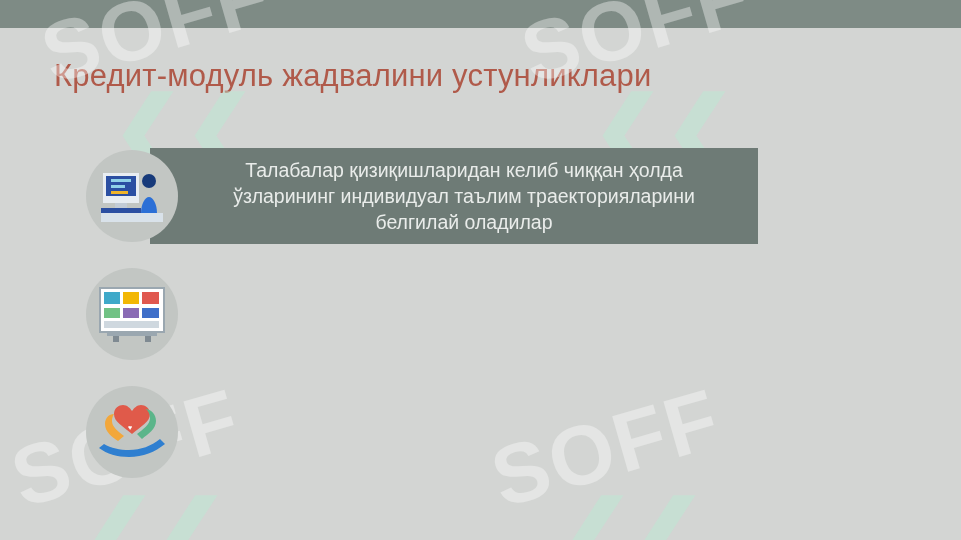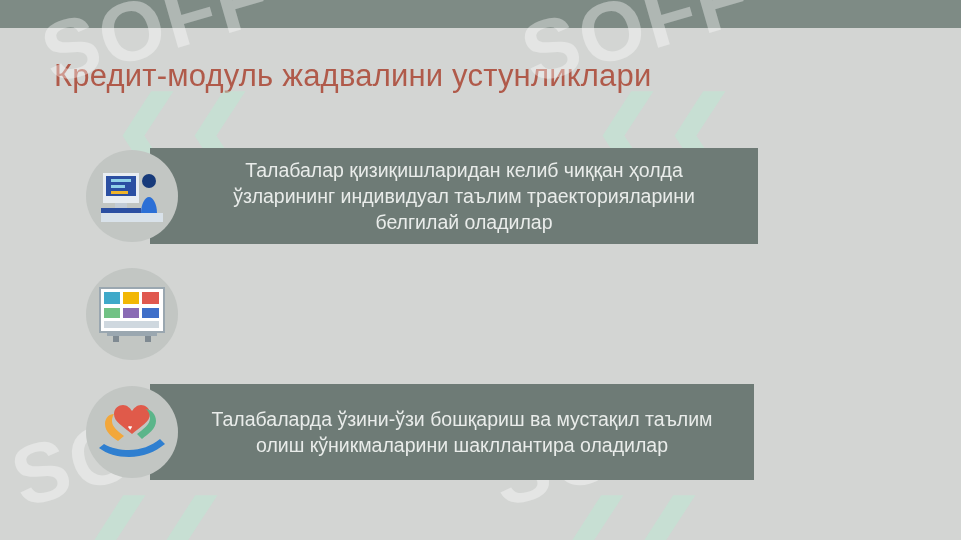--- a/index.html
+++ b/index.html
@@ -173,23 +173,20 @@
           <rect x="43" y="22" width="17" height="10" fill="#3f6fc9"></rect>
           <rect x="5" y="35" width="55" height="7" fill="#cfd8df"></rect>
           <rect x="8" y="46" width="50" height="4" fill="#9aa7b0"></rect>
           <rect x="14" y="50" width="6" height="6" fill="#7f8a92"></rect>
           <rect x="46" y="50" width="6" height="6" fill="#7f8a92"></rect>
         </svg>
       </div>
     </div>
 
     <div class="item i3">
-      <div class="item-bar">
-        <div class="item-text">Талабаларда ўзини-ўзи бошқариш ва мустақил таълим олиш кўникмаларини шакллантира оладилар</div>
-      </div>
       <div class="item-icon">
         <svg width="70" height="56" viewBox="0 0 70 56">
           <path d="M35 30c-9-8-18-12-18-20 0-6 5-9 9-9 4 0 7 3 9 6 2-3 5-6 9-6 4 0 9 3 9 9 0 8-9 12-18 20z" fill="#e05a4a"></path>
           <path d="M17 10c-5 0-9 4-9 10 0 8 7 13 13 17l6-5c-6-5-12-9-12-15 0-4 2-7 2-7z" fill="#f2a73b"></path>
           <path d="M48 5c6 0 11 5 11 12 0 8-8 13-14 18l-5-5c6-5 13-9 13-16 0-5-3-9-5-9z" fill="#5bb58a"></path>
           <path d="M2 44c8 6 18 9 30 9 14 0 26-5 36-13l-5-5c-9 7-19 11-31 11-9 0-18-2-25-6z" fill="#2f7fd0"></path>
           <text x="31" y="26" font-size="7" fill="#ffffff" font-family="Liberation Sans, sans-serif">♥</text>
         </svg>
       </div>
     </div>

